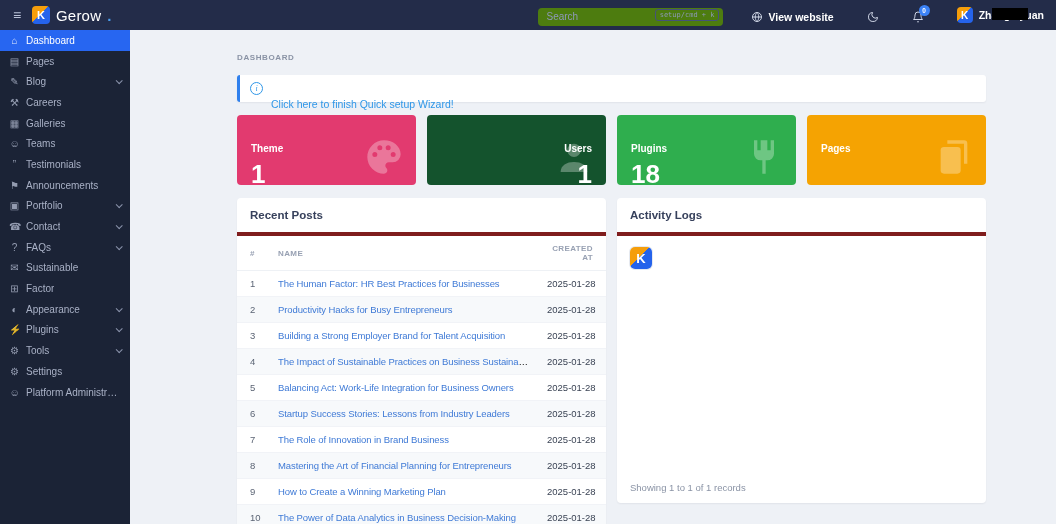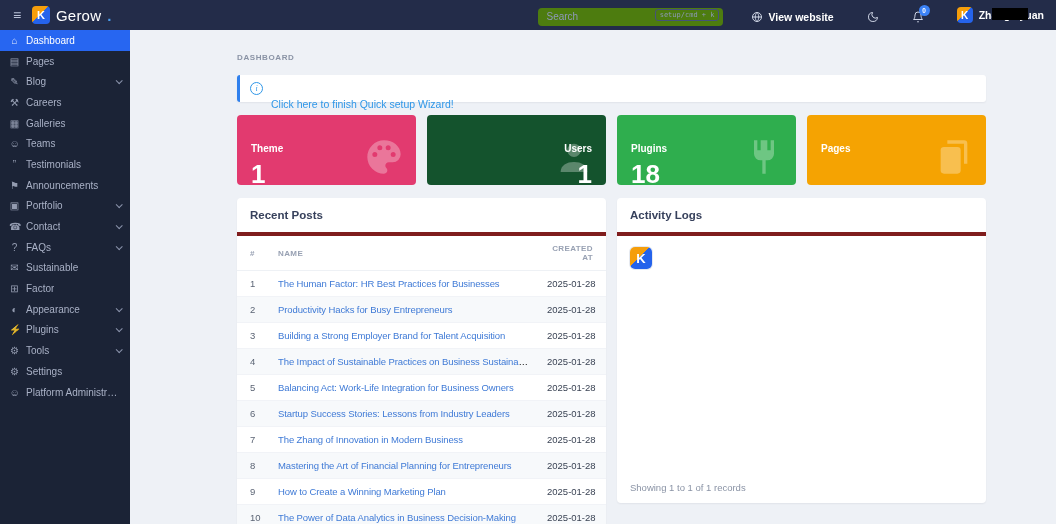--- a/index.html
+++ b/index.html
@@ -302,21 +302,21 @@
                 <td class="c-name"><span class="post-link">Balancing Act: Work-Life Integration for Business Owners</span></td>
                 <td class="c-date">2025-01-28</td>
               </tr>
               <tr>
                 <td class="c-num">6</td>
                 <td class="c-name"><span class="post-link">Startup Success Stories: Lessons from Industry Leaders</span></td>
                 <td class="c-date">2025-01-28</td>
               </tr>
               <tr>
                 <td class="c-num">7</td>
-                <td class="c-name"><span class="post-link">The Zhang of Innovation in Modern Business</span></td>
+                <td class="c-name"><span class="post-link">The Role of Innovation in Brand Business</span></td>
                 <td class="c-date">2025-01-28</td>
               </tr>
               <tr>
                 <td class="c-num">8</td>
                 <td class="c-name"><span class="post-link">Mastering the Art of Financial Planning for Entrepreneurs</span></td>
                 <td class="c-date">2025-01-28</td>
               </tr>
               <tr>
                 <td class="c-num">9</td>
                 <td class="c-name"><span class="post-link">How to Create a Winning Marketing Plan</span></td>

